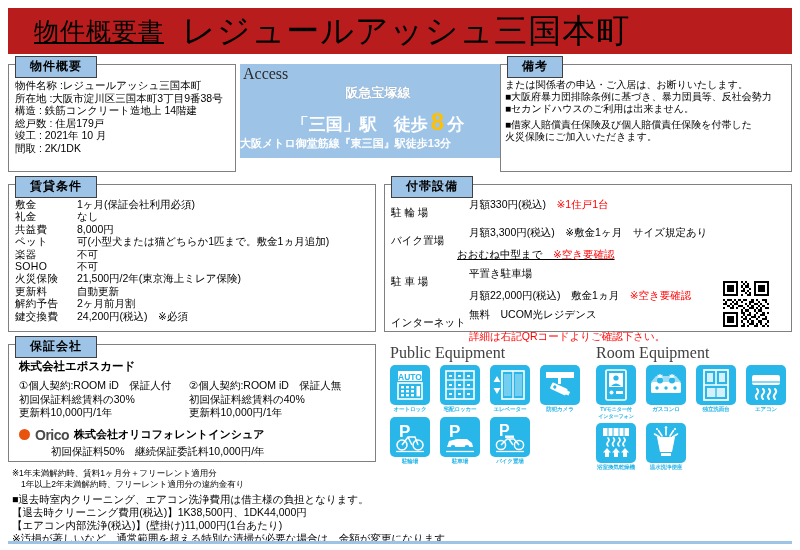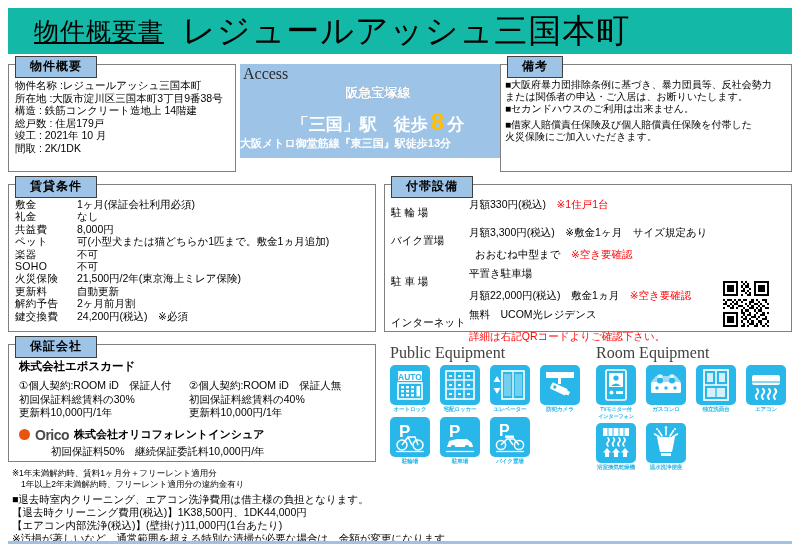--- a/index.html
+++ b/index.html
@@ -12,21 +12,21 @@
   #page {
     position: relative;
     width: 800px; height: 550px;
     background: #ffffff;
   }
 
   
   .header-band {
     position: absolute; left: 8px; top: 8px;
     width: 784px; height: 46px;
-    background: #14b8a6;
+    background: #b91c1c;
     display: flex; align-items: center;
   }
   .header-label {
     font-size: 25px; color: #000;
     text-decoration: underline;
     margin-left: 26px;
     letter-spacing: 1px;
     font-family: "Liberation Serif", "DejaVu Serif", serif;
     font-weight: 400;
   }
@@ -188,22 +188,22 @@
     <div class="access-line2">
       <span>「三国」駅　徒歩</span><span class="big-min">8</span><span>分</span>
     </div>
     <div class="access-line3">大阪メトロ御堂筋線『東三国』駅徒歩13分</div>
   </div>
 
   <div class="panel" id="panel-remarks">
     <div class="panel-tab">備考</div>
     <div class="rm-body">
       <div id="rm-list">
+          <div class="rm-line">または関係者の申込・ご入居は、お断りいたします。</div>
           <div class="rm-line">■大阪府暴力団排除条例に基づき、暴力団員等、反社会勢力</div>
-          <div class="rm-line">または関係者の申込・ご入居は、お断りいたします。</div>
           <div class="rm-line">■セカンドハウスのご利用は出来ません。</div>
         </div>
       <div class="rm-gap"></div>
       <div id="rm-list2">
           <div class="rm-line">■借家人賠償責任保険及び個人賠償責任保険を付帯した</div>
           <div class="rm-line">火災保険にご加入いただきます。</div>
         </div>
     </div>
   </div>
 
@@ -260,21 +260,21 @@
           <div class="eq-row">
             <span class="eq-k">駐 輪 場</span>
             <span class="eq-v"><span>月額330円(税込)　</span><span class="red">※1住戸1台</span></span>
           </div>
         </div>
         <div>
           <div class="eq-row">
             <span class="eq-k">バイク置場</span>
             <span class="eq-v"><span>月額3,300円(税込)　※敷金1ヶ月　サイズ規定あり</span></span>
           </div>
-          <div class="eq-sub" style="margin-left: 84px; margin-top: -6px; margin-bottom: 6px;"><span>おおむね中型まで　</span><span class="red">※空き要確認</span></div>
+          <div class="eq-sub" style="margin-left: 66px; margin-top: -6px; margin-bottom: 6px; text-decoration: underline;"><span>おおむね中型まで　</span><span class="red">※空き要確認</span></div>
         </div>
         <div>
           <div class="eq-row">
             <span class="eq-k">駐 車 場</span>
             <span class="eq-v"><span>平置き駐車場</span></span>
           </div>
           <div class="eq-sub" style="margin-left: 78px; margin-top: -6px; margin-bottom: 6px;"><span>月額22,000円(税込)　敷金1ヵ月　</span><span class="red">※空き要確認</span></div>
         </div>
         <div>
           <div class="eq-row">

